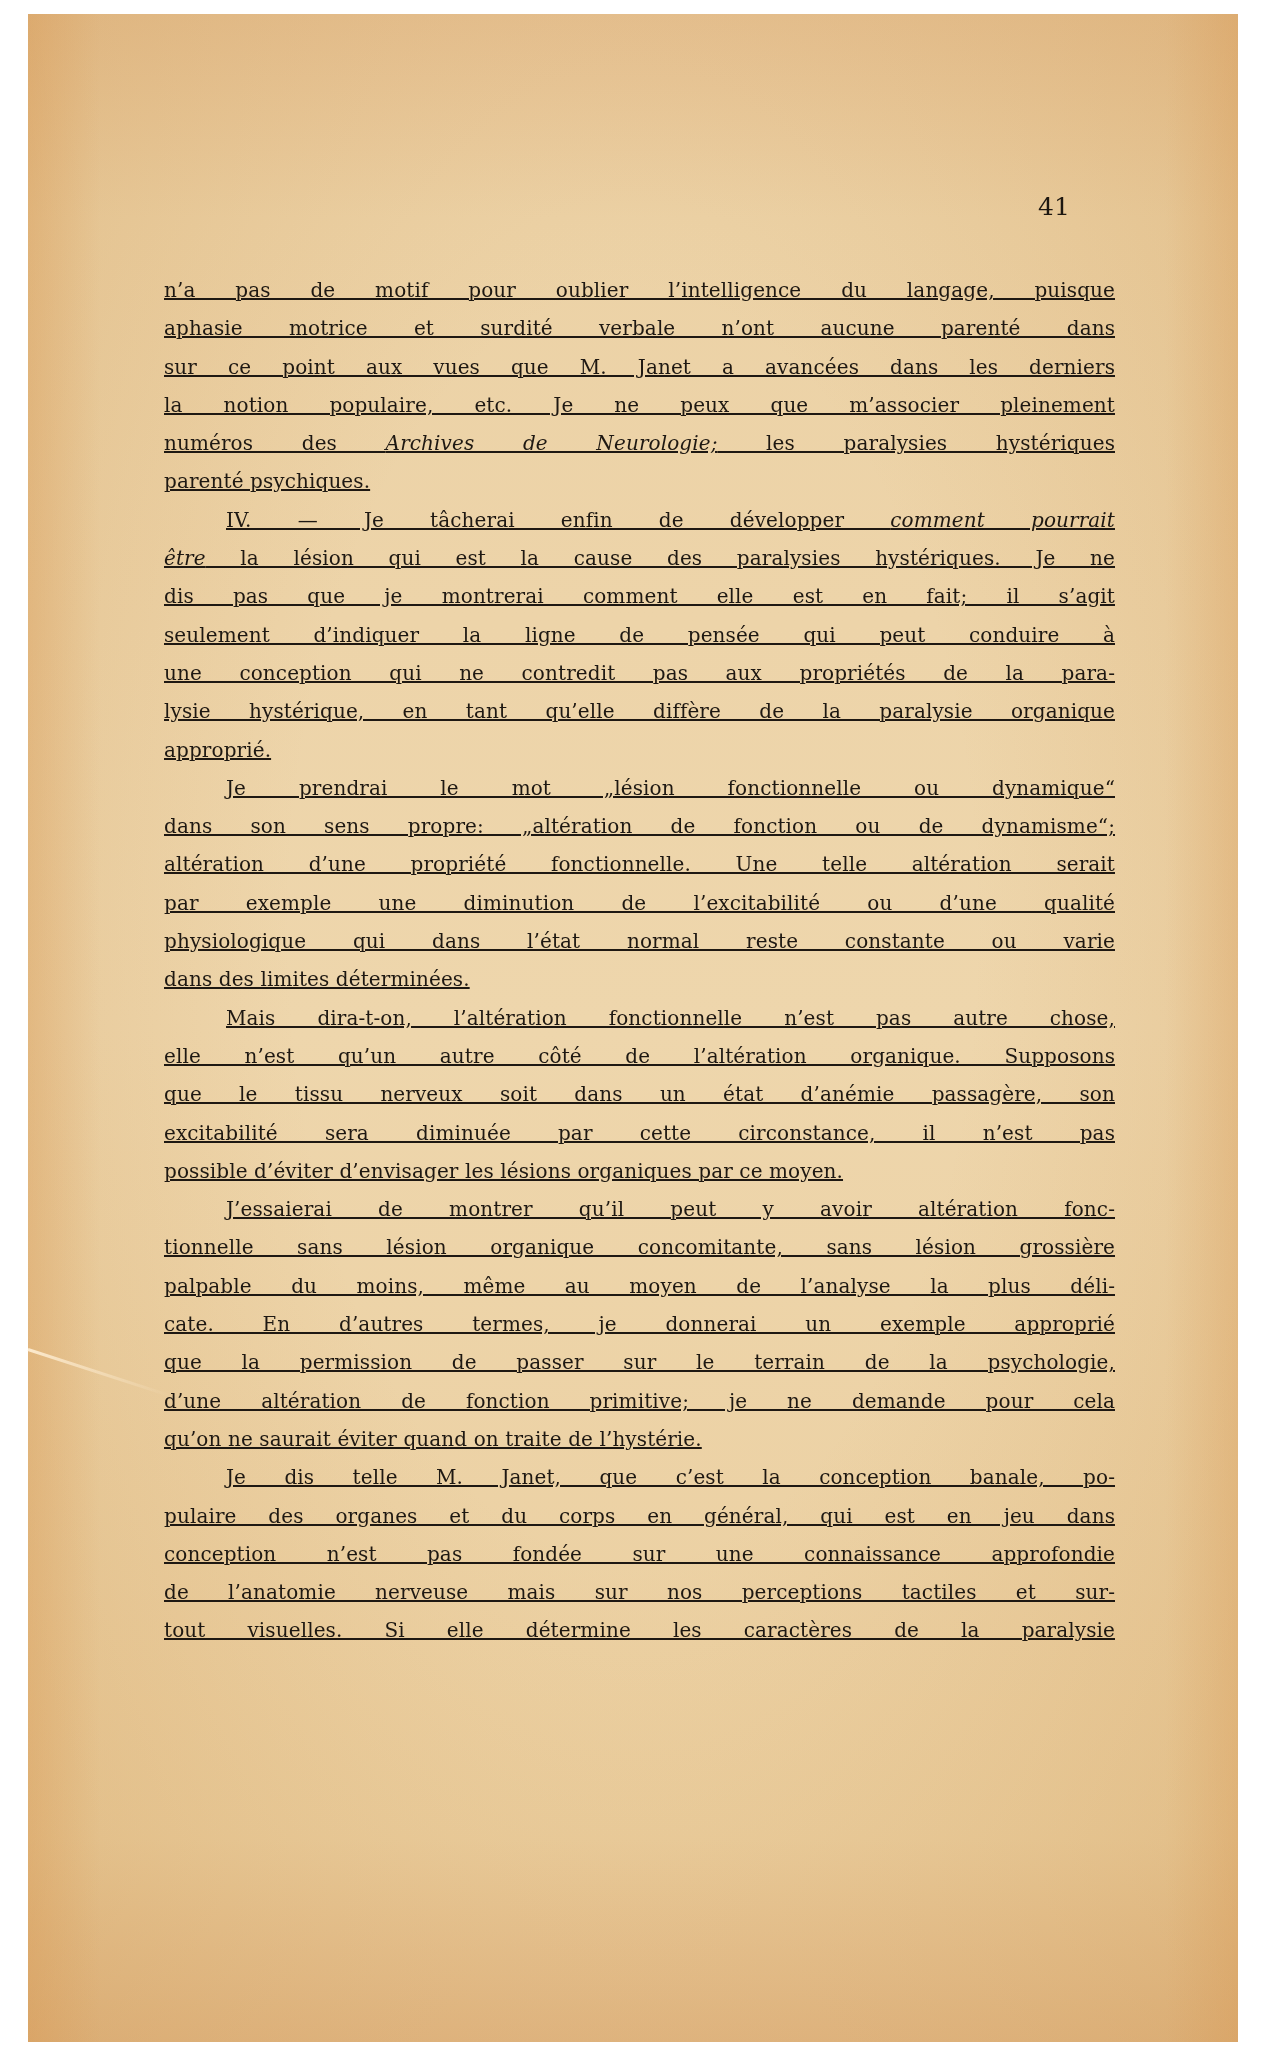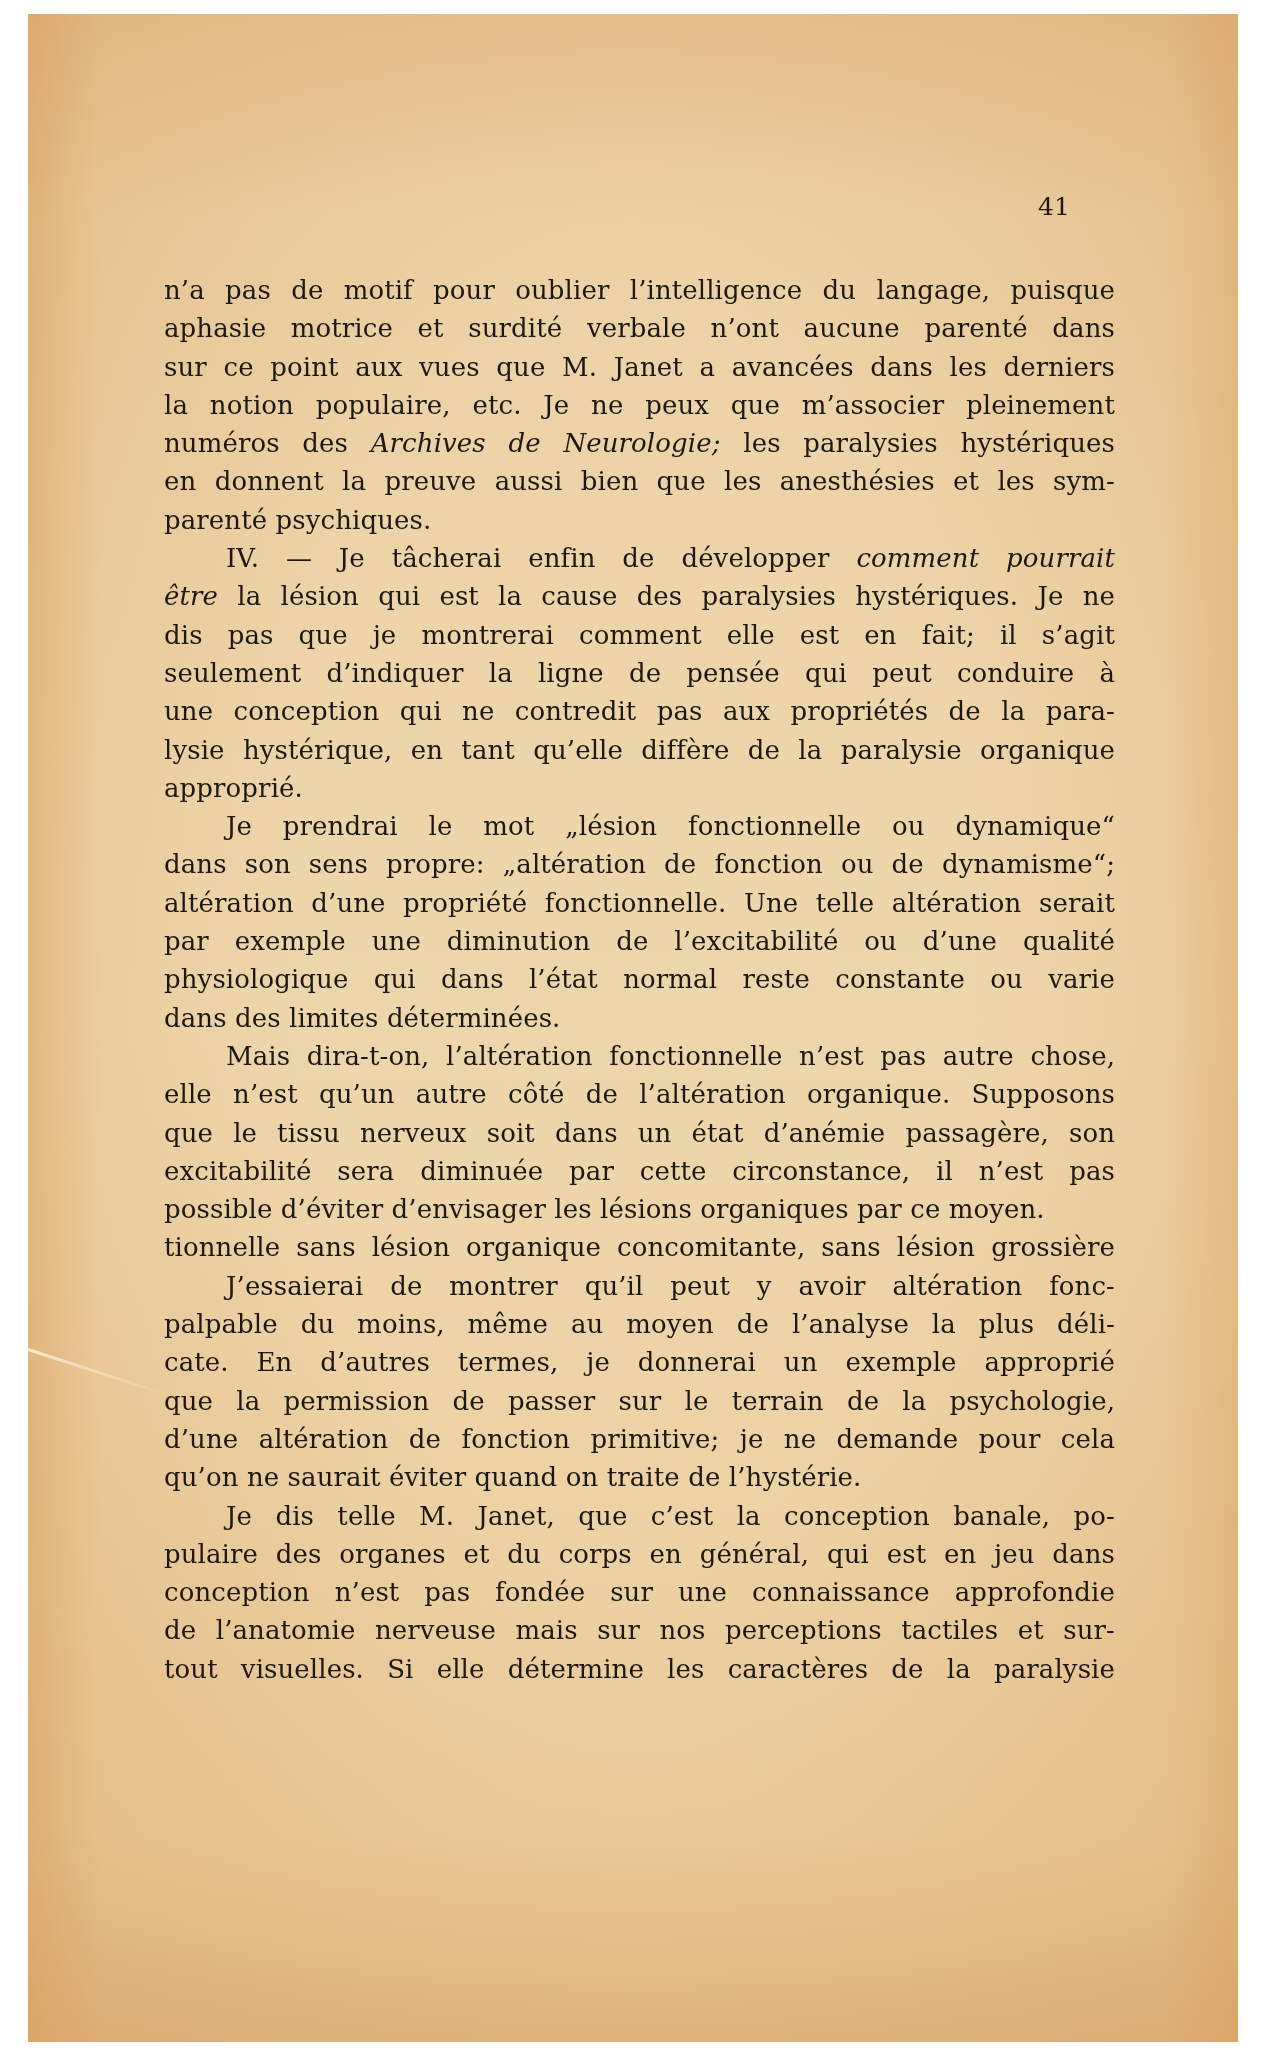--- a/index.html
+++ b/index.html
@@ -48,24 +48,25 @@
       font-family: "DejaVu Serif", serif;
       font-size: 25px;
       color: #1d1710;
     }
     .text-block {
       position: absolute;
       left: 136px;
       top: 257px;
       width: 951px;
       font-family: "DejaVu Serif", serif;
-      font-size: 26px;
+      font-size: 20px;
       line-height: 38.3px;
       color: #1e1812;
       letter-spacing: 0.1px;
+      text-decoration: underline;
     }
     .line {
       display: block;
       white-space: nowrap;
       text-align: justify;
       text-align-last: justify;
       height: 38.3px;
     }
     .line.last {
       text-align-last: left;
@@ -84,42 +85,41 @@
   <div class="crease"></div>
 
   <div class="page-number">41</div>
 
   <div class="text-block">
     <span class="line">n’a pas de motif pour oublier l’intelligence du langage, puisque</span>
     <span class="line">aphasie motrice et surdité verbale n’ont aucune parenté dans</span>
     <span class="line">sur ce point aux vues que M. Janet a avancées dans les derniers</span>
     <span class="line">la notion populaire, etc. Je ne peux que m’associer pleinement</span>
     <span class="line"><span>numéros des </span><em>Archives de Neurologie;</em><span> les paralysies hystériques</span></span>
-    <span class="line">en donnent la preuve aussi bien que les anesthésies et les sym-</span>
     <span class="line last">parenté psychiques.</span>
     <span class="line indent"><span>IV. — Je tâcherai enfin de développer </span><em>comment pourrait</em><span></span></span>
     <span class="line"><em>être</em><span> la lésion qui est la cause des paralysies hystériques. Je ne</span></span>
     <span class="line">dis pas que je montrerai comment elle est en fait; il s’agit</span>
     <span class="line">seulement d’indiquer la ligne de pensée qui peut conduire à</span>
     <span class="line">une conception qui ne contredit pas aux propriétés de la para-</span>
     <span class="line">lysie hystérique, en tant qu’elle diffère de la paralysie organique</span>
     <span class="line last">approprié.</span>
     <span class="line indent">Je prendrai le mot „lésion fonctionnelle ou dynamique“</span>
     <span class="line">dans son sens propre: „altération de fonction ou de dynamisme“;</span>
     <span class="line">altération d’une propriété fonctionnelle. Une telle altération serait</span>
     <span class="line">par exemple une diminution de l’excitabilité ou d’une qualité</span>
     <span class="line">physiologique qui dans l’état normal reste constante ou varie</span>
     <span class="line last">dans des limites déterminées.</span>
     <span class="line indent">Mais dira-t-on, l’altération fonctionnelle n’est pas autre chose,</span>
     <span class="line">elle n’est qu’un autre côté de l’altération organique. Supposons</span>
     <span class="line">que le tissu nerveux soit dans un état d’anémie passagère, son</span>
     <span class="line">excitabilité sera diminuée par cette circonstance, il n’est pas</span>
     <span class="line last">possible d’éviter d’envisager les lésions organiques par ce moyen.</span>
+    <span class="line indent">J’essaierai de montrer qu’il peut y avoir altération fonc-</span>
     <span class="line">tionnelle sans lésion organique concomitante, sans lésion grossière</span>
-    <span class="line indent">J’essaierai de montrer qu’il peut y avoir altération fonc-</span>
     <span class="line">palpable du moins, même au moyen de l’analyse la plus déli-</span>
     <span class="line">cate. En d’autres termes, je donnerai un exemple approprié</span>
     <span class="line">que la permission de passer sur le terrain de la psychologie,</span>
     <span class="line">d’une altération de fonction primitive; je ne demande pour cela</span>
     <span class="line last">qu’on ne saurait éviter quand on traite de l’hystérie.</span>
     <span class="line indent">Je dis telle M. Janet, que c’est la conception banale, po-</span>
     <span class="line">pulaire des organes et du corps en général, qui est en jeu dans</span>
     <span class="line">conception n’est pas fondée sur une connaissance approfondie</span>
     <span class="line">de l’anatomie nerveuse mais sur nos perceptions tactiles et sur-</span>
     <span class="line">tout visuelles. Si elle détermine les caractères de la paralysie</span>

